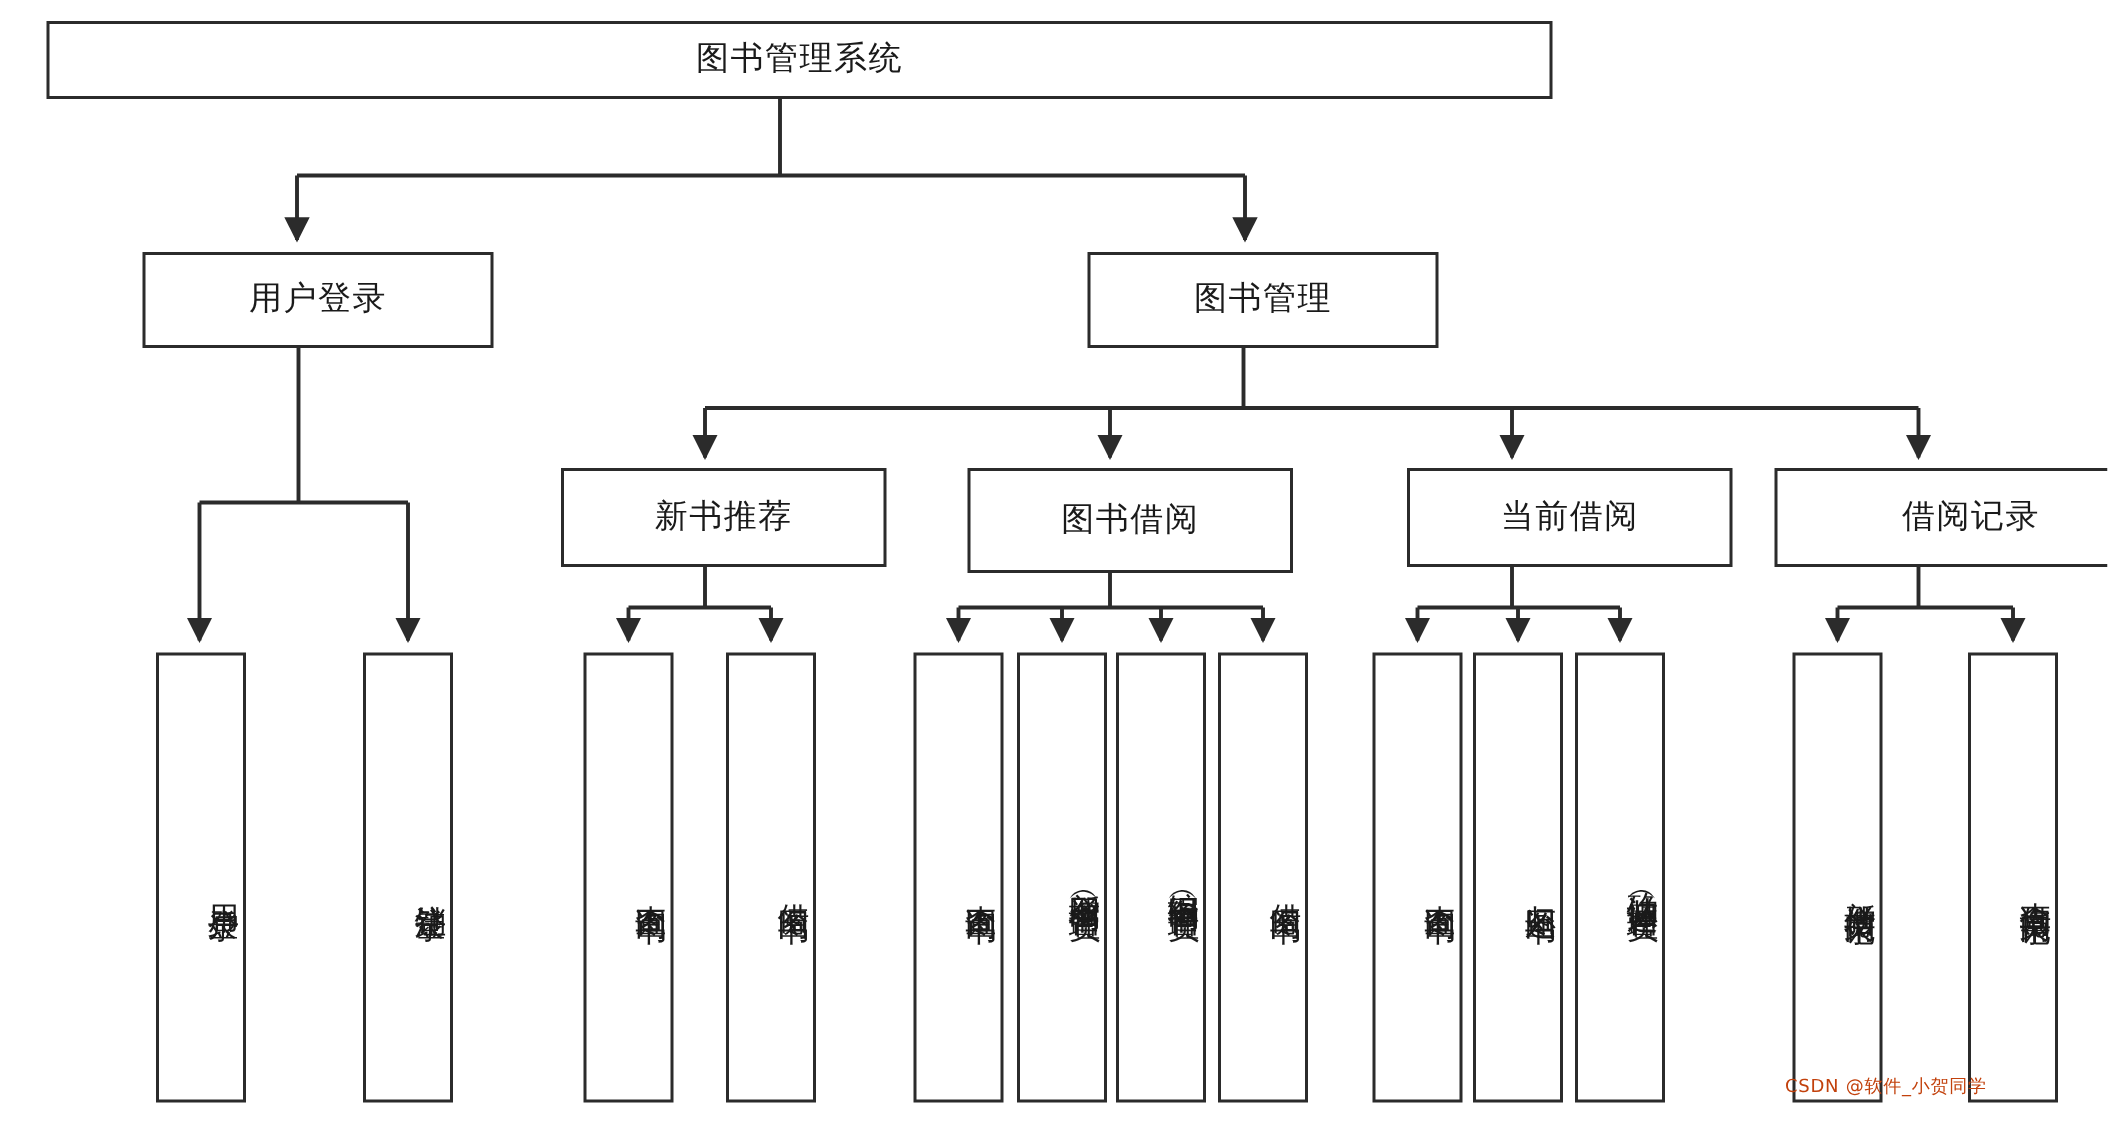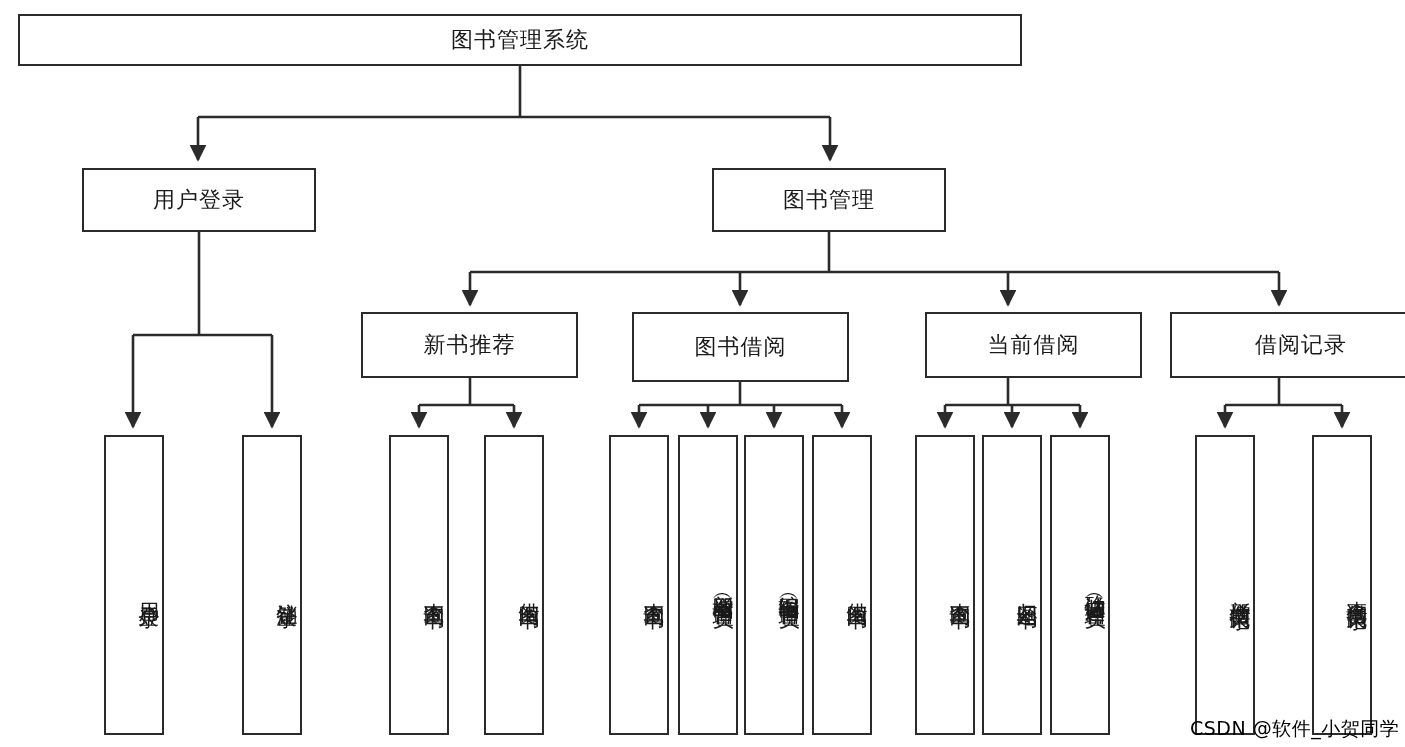--- a/index.html
+++ b/index.html
@@ -33,20 +33,21 @@
     display: flex;
     align-items: center;
     justify-content: center;
     color: #1a1a1a;
   }
   .node-h {
     font-size: 22px;
     letter-spacing: 1px;
     line-height: 1.2;
     white-space: nowrap;
+    margin-left: 13px;
   }
   .node-root {
     font-size: 22px;
     letter-spacing: 1px;
   }
   .node-v {
     writing-mode: vertical-rl;
     text-orientation: upright;
     font-size: 21px;
     line-height: 1.28;
@@ -54,22 +55,22 @@
     align-items: flex-start;
     justify-content: center;
     padding-top: 10px;
     white-space: normal;
   }
   .node-v.tall-start {
     padding-top: 4px;
   }
   .watermark {
     position: absolute;
-    font-size: 19px;
-    color: #000000;
+    font-size: 12px;
+    color: #c2410c;
     white-space: nowrap;
     letter-spacing: 0.5px;
   }
 </style>
 </head>
 <body>
 
 <div id="canvas">
 
   <svg id="edges" viewBox="0 0 1405 747">

